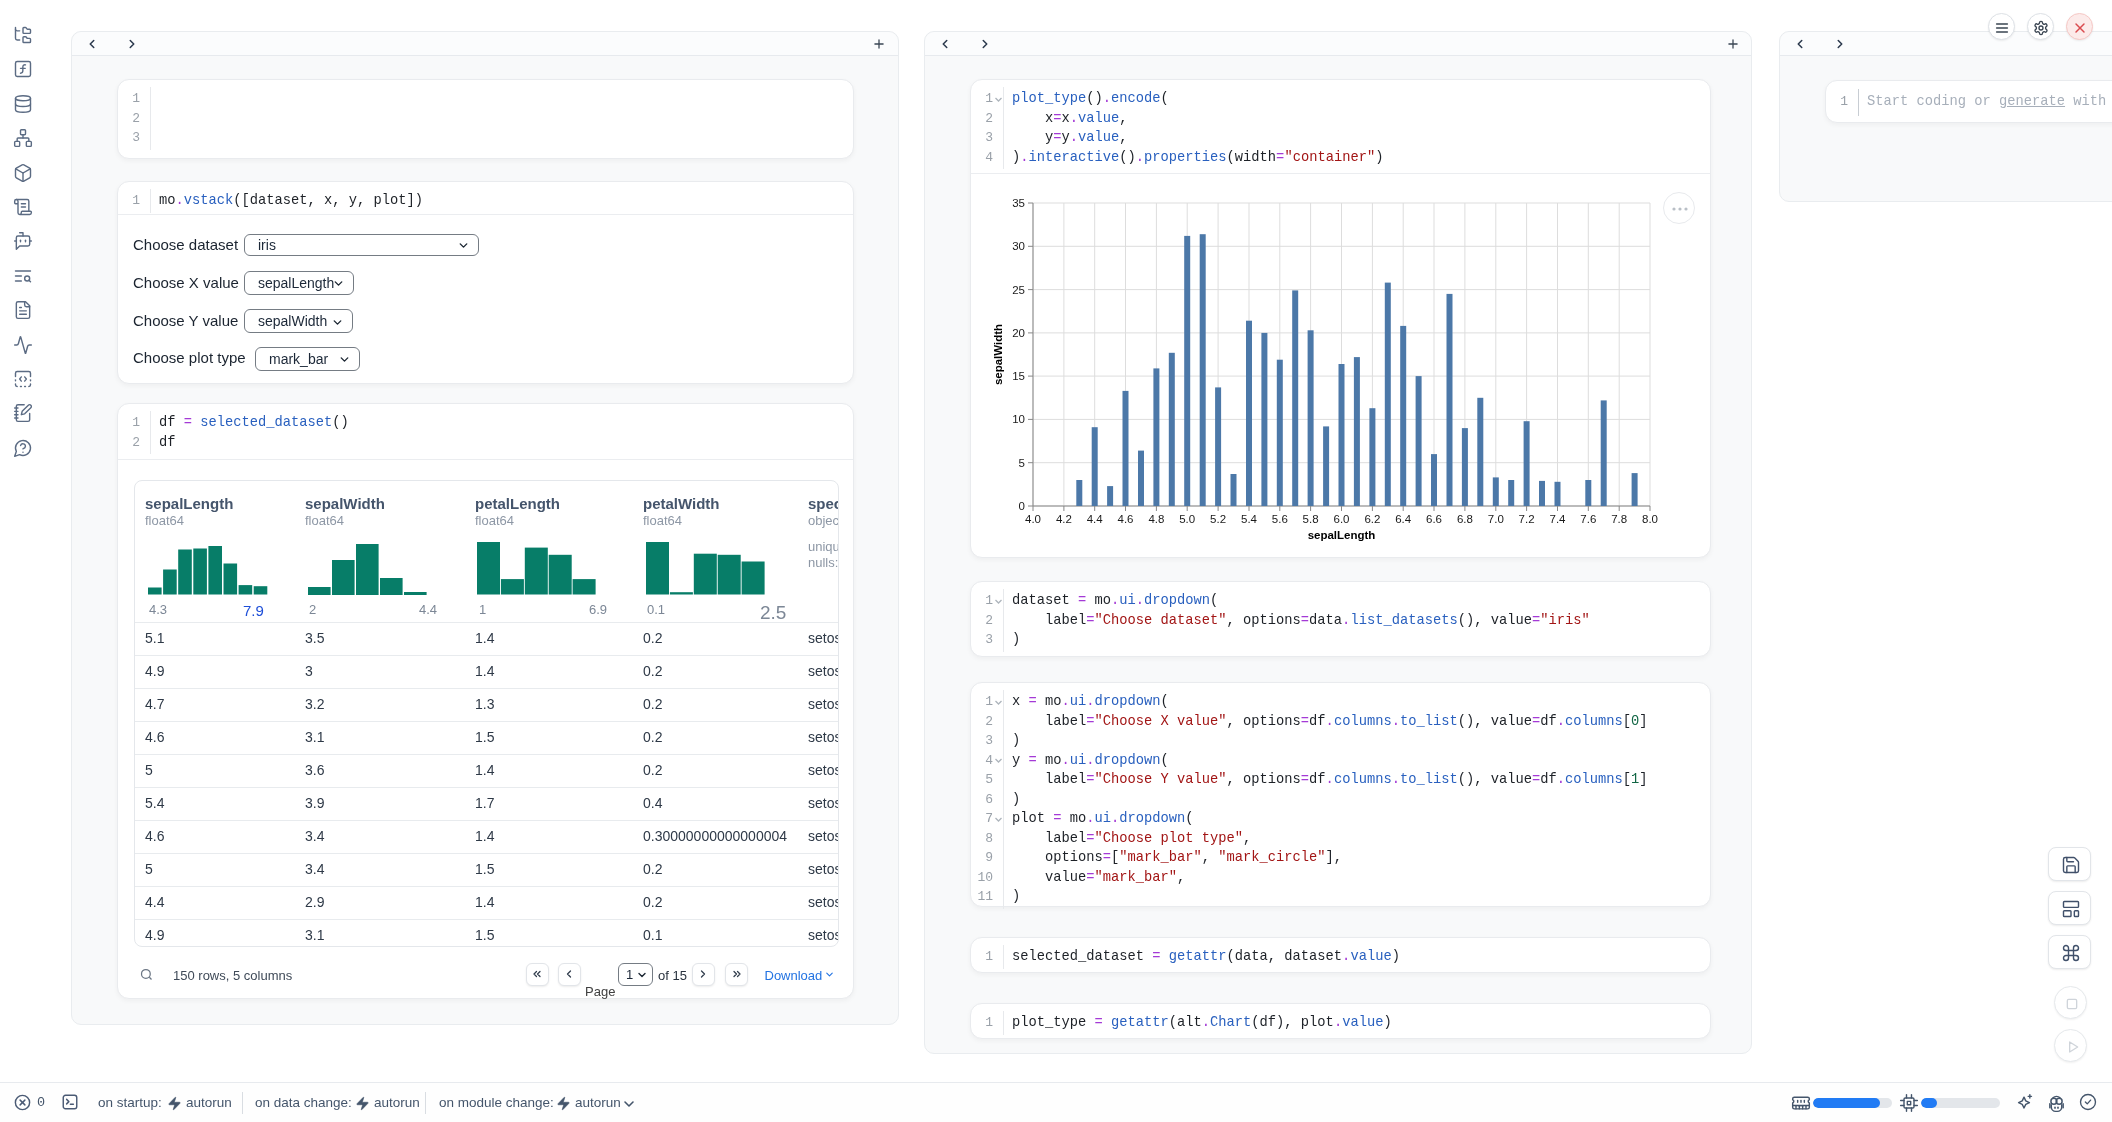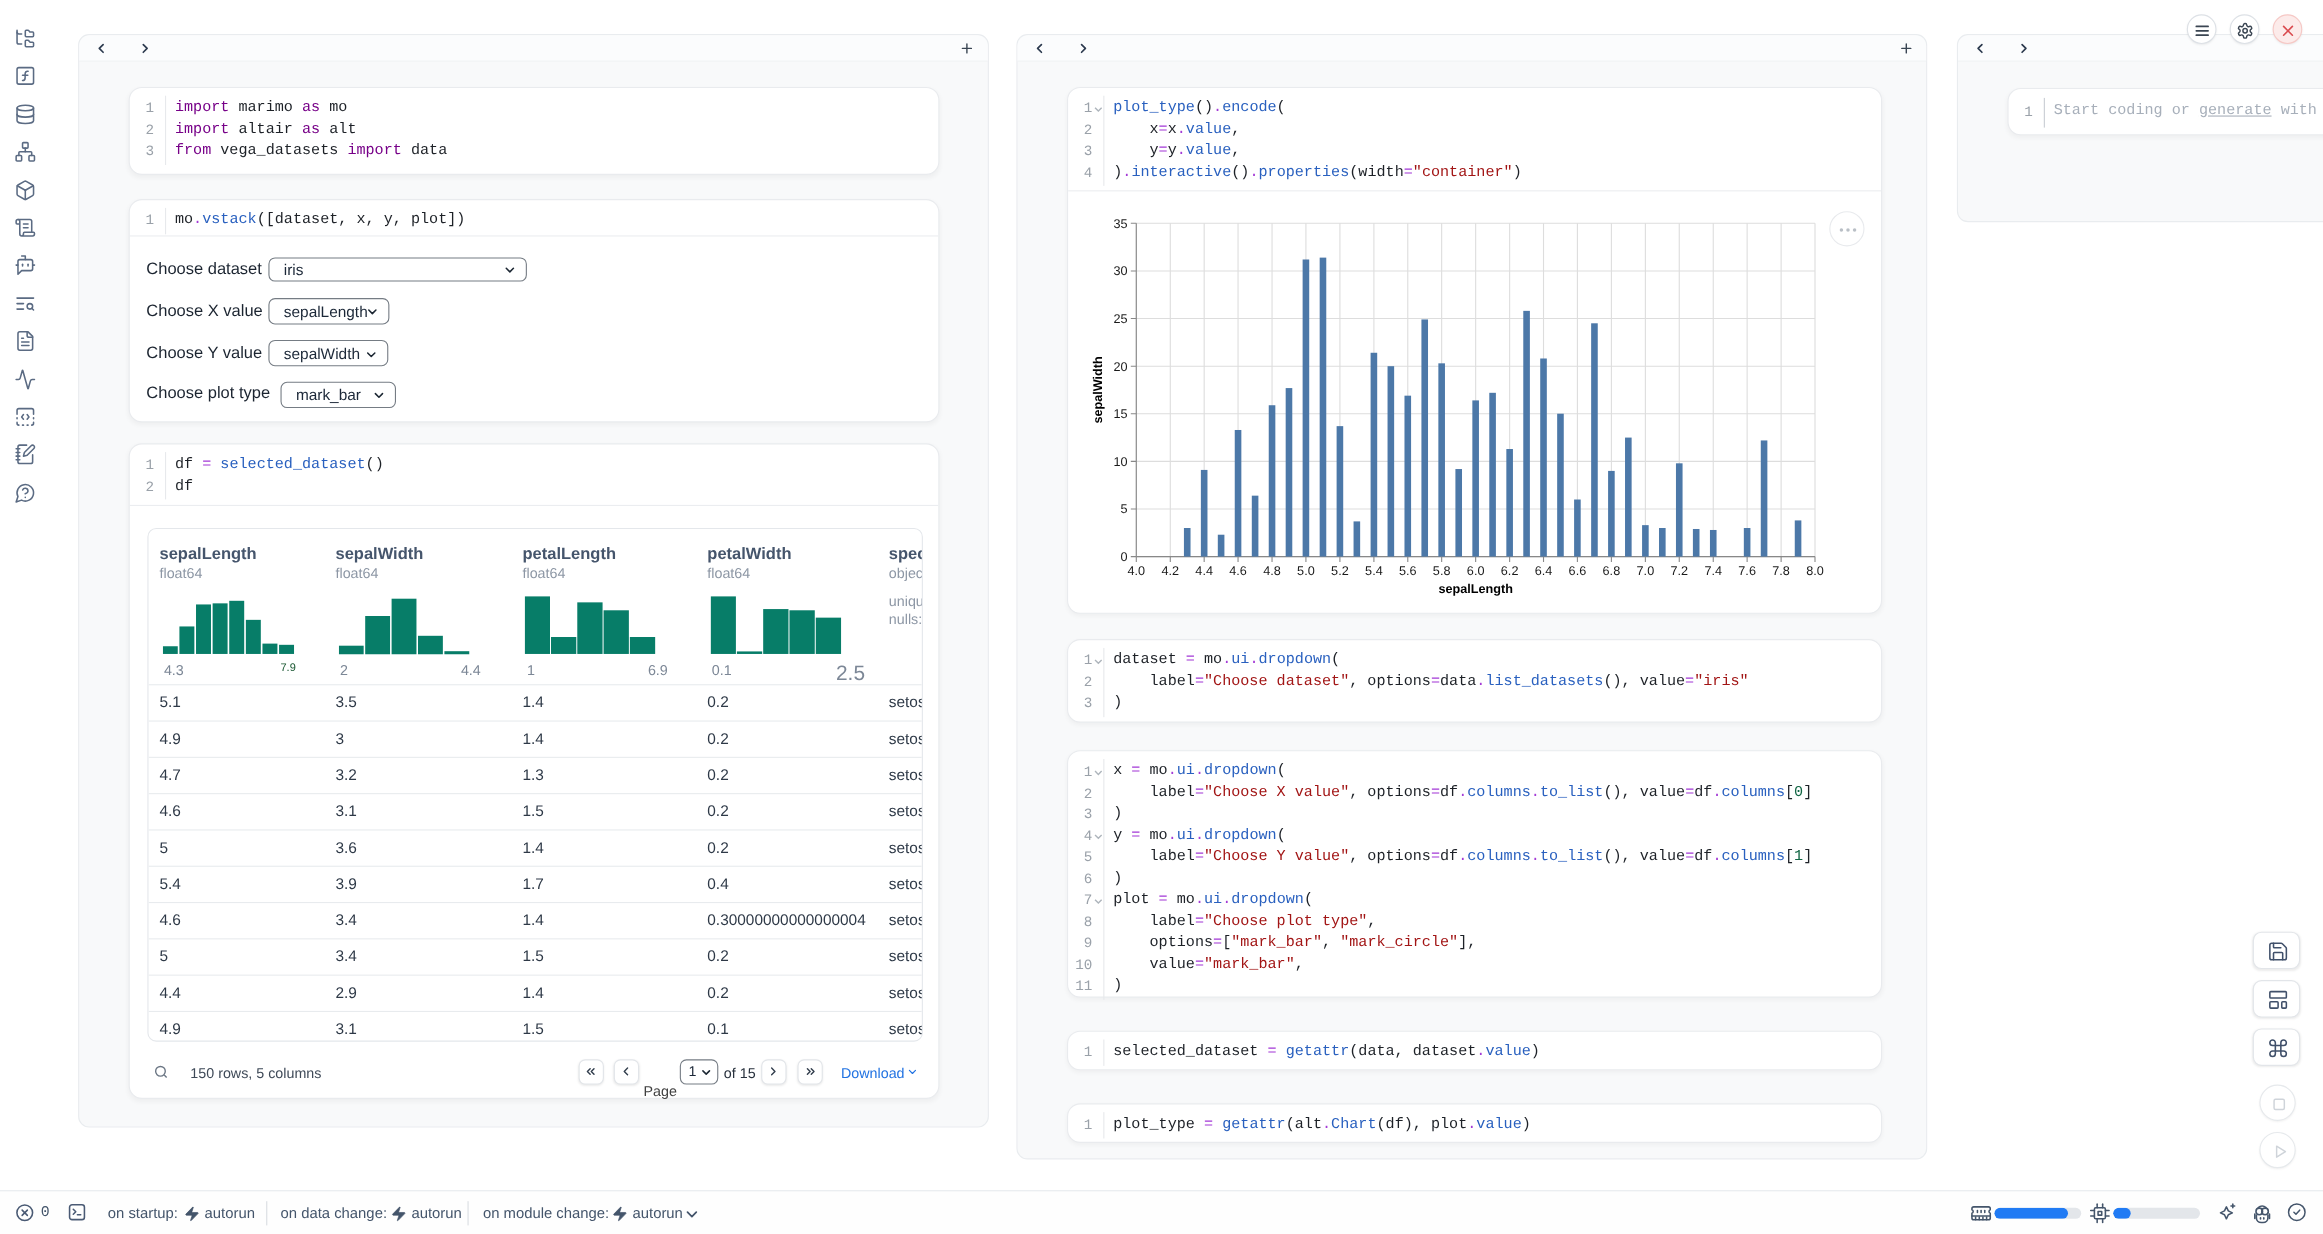--- a/index.html
+++ b/index.html
@@ -183,23 +183,20 @@
       <svg width="14" height="14" viewBox="0 0 24 24" fill="none" stroke="#2c3a4e" stroke-width="2.6" stroke-linecap="round" stroke-linejoin="round">
         <path d="m9 18 6-6-6-6"></path>
       </svg>
     </div>
   </div>
 <div class="cell" style="left:117px;top:79px;width:737px;height:80px">
     <div class="lnum" style="left:0;top:9px;width:22px">1
 2
 3</div>
     <div class="vline" style="left:32px;top:7px;height:62.5px"></div>
-    <div class="code" style="left:41px;top:9px"><span class="kw">import</span> marimo <span class="kw">as</span> mo
-<span class="kw">import</span> altair <span class="kw">as</span> alt
-<span class="kw">from</span> vega_datasets <span class="kw">import</span> data</div>
   </div>
 <div class="cell" style="left:117px;top:181px;width:737px;height:203px">
     <div class="lnum" style="left:0;top:9px;width:22px">1</div>
     <div class="vline" style="left:32px;top:7px;height:23.5px"></div>
     <div class="code" style="left:41px;top:9px">mo<span class="op">.</span><span class="fn">vstack</span>([dataset, x, y, plot])</div>
     <div class="odiv" style="top:32px"></div>
     <div class="lbl" style="left:15px;top:53.5px">Choose dataset</div>
     <div class="sel" style="left:126px;top:51.5px;width:235px;height:22px">
       <span>iris</span>
       <div class="a" style="right:8px;top:4.5px">
@@ -281,21 +278,21 @@
         <rect x="95.6" y="37.1" width="23" height="15.4" fill="#077d68"></rect>
       </svg>
       <svg class="a" style="left:511px;top:61px" width="122" height="52.5">
         <rect x="0" y="0" width="23" height="52.5" fill="#077d68"></rect>
         <rect x="23.9" y="50.2" width="23" height="2.3" fill="#077d68"></rect>
         <rect x="47.8" y="11.7" width="23" height="40.8" fill="#077d68"></rect>
         <rect x="71.7" y="12.8" width="23" height="39.7" fill="#077d68"></rect>
         <rect x="95.6" y="19.5" width="23" height="33" fill="#077d68"></rect>
       </svg>
       <div class="ut" style="left:14px;top:121px;font-size:13px;color:#7c8796">4.3</div>
-      <div class="ut" style="left:120px;top:121px;font-size:10px;color:#14532d">7.9</div>
+      <div class="ut" style="left:108px;top:121px;font-size:15px;color:#1d4ed8">7.9</div>
       <div class="ut" style="left:174px;top:121px;font-size:13px;color:#7c8796">2</div>
       <div class="ut" style="left:284px;top:121px;font-size:13px;color:#7c8796">4.4</div>
       <div class="ut" style="left:344px;top:121px;font-size:13px;color:#7c8796">1</div>
       <div class="ut" style="left:454px;top:121px;font-size:13px;color:#7c8796">6.9</div>
       <div class="ut" style="left:512px;top:121px;font-size:13px;color:#7c8796">0.1</div>
       <div class="ut" style="left:625px;top:121px;font-size:19px;color:#7c8796">2.5</div>
       <div class="a" style="left:0;right:0;top:140.5px;height:33px;border-top:1px solid #e8ebee">
         <div class="ut" style="left:10px;top:7.5px;font-size:14px;color:#2e3947">5.1</div>
         <div class="ut" style="left:170px;top:7.5px;font-size:14px;color:#2e3947">3.5</div>
         <div class="ut" style="left:340px;top:7.5px;font-size:14px;color:#2e3947">1.4</div>

